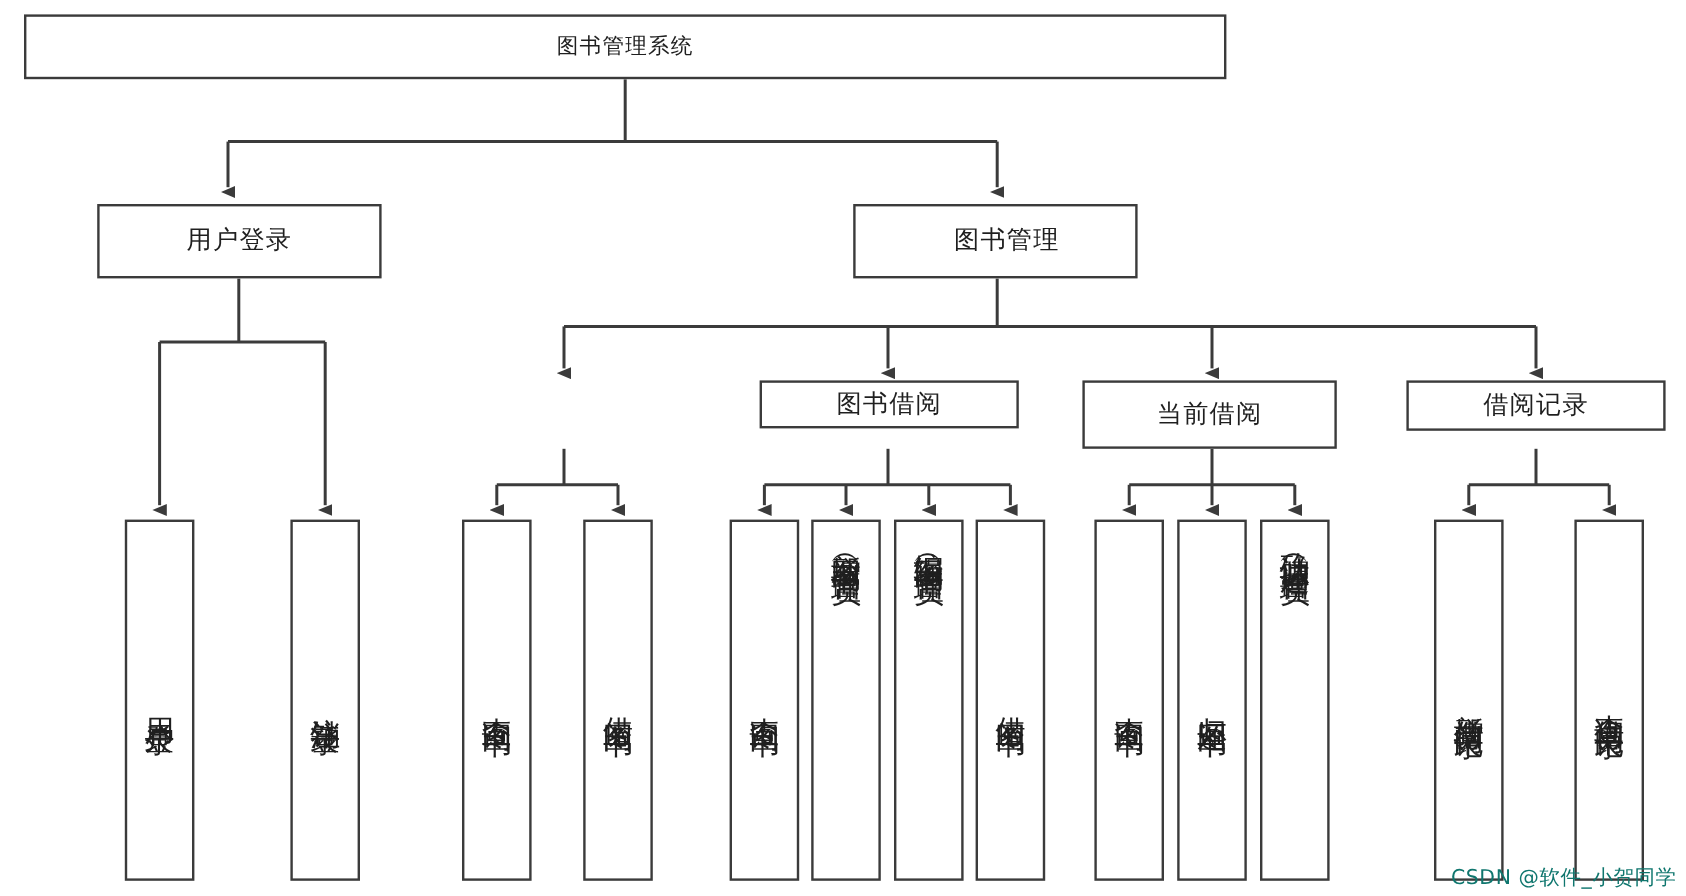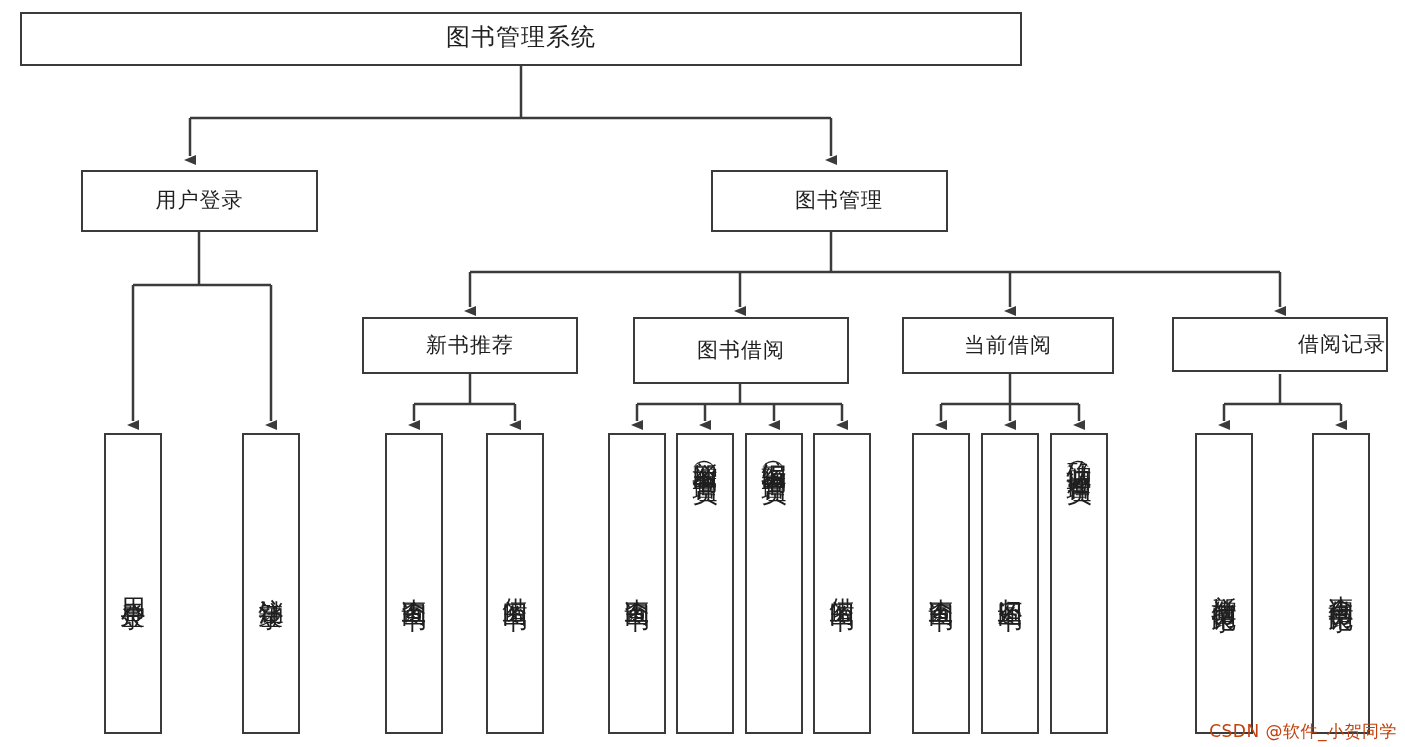--- a/index.html
+++ b/index.html
@@ -21,41 +21,41 @@
     color:#1a1a1a;
   }
   .node .label{
     color:#1f1f1f;
     line-height:1.22;
     text-align:center;
     white-space:pre-line;
   }
   
   .node.h .label{font-size:21px;letter-spacing:1px;}
-  .node.root .label{font-size:24px;letter-spacing:1px;font-family:Liberation Mono, monospace;}
+  .node.root .label{font-size:18px;letter-spacing:1px;}
   
   .node.v{
     align-items:flex-start;
     padding-top:6px;
   }
   .node.v .label{
     writing-mode:vertical-rl;
     text-orientation:upright;
     font-size:25px;
     letter-spacing:3px;
     line-height:1;
     white-space:nowrap;
   }
   .node.v.mid{align-items:center;padding-top:0;}
 
   .watermark{
     position:absolute;
     right:8px;bottom:4px;
     font-size:17px;
-    color:#c2410c;
+    color:#0f766e;
     letter-spacing:0.5px;
     user-select:none;
     white-space:nowrap;
   }
 </style>
 </head>
 <body>
 
 <div id="canvas">
 
@@ -114,33 +114,30 @@
   </div>
 
   <div class="node h" style="left:81px;top:170px;width:237px;height:62px;">
     <span class="label">用户登录</span>
   </div>
 
   <div class="node h" style="left:711px;top:170px;width:237px;height:62px;padding-left:19px;">
     <span class="label">图书管理</span>
   </div>
 
-  <div class="node h" style="left:362px;top:317px;width:216px;height:57px;">
-    <span class="label">新书推荐</span>
-  </div>
 
-  <div class="node h" style="left:633px;top:317px;width:216px;height:67px;">
+  <div class="node h" style="left:633px;top:317px;width:216px;height:40px;">
     <span class="label">图书借阅</span>
   </div>
 
   <div class="node h" style="left:902px;top:317px;width:212px;height:57px;">
     <span class="label">当前借阅</span>
   </div>
 
-  <div class="node h" style="left:1172px;top:317px;width:216px;height:55px;justify-content:flex-end;">
+  <div class="node h" style="left:1172px;top:317px;width:216px;height:42px;">
     <span class="label">借阅记录</span>
   </div>
 
   <div class="node v mid" style="left:104px;top:433px;width:58px;height:301px;">
     <span class="label">用户登录</span>
   </div>
 
   <div class="node v mid" style="left:242px;top:433px;width:58px;height:301px;">
     <span class="label">注销登录</span>
   </div>

